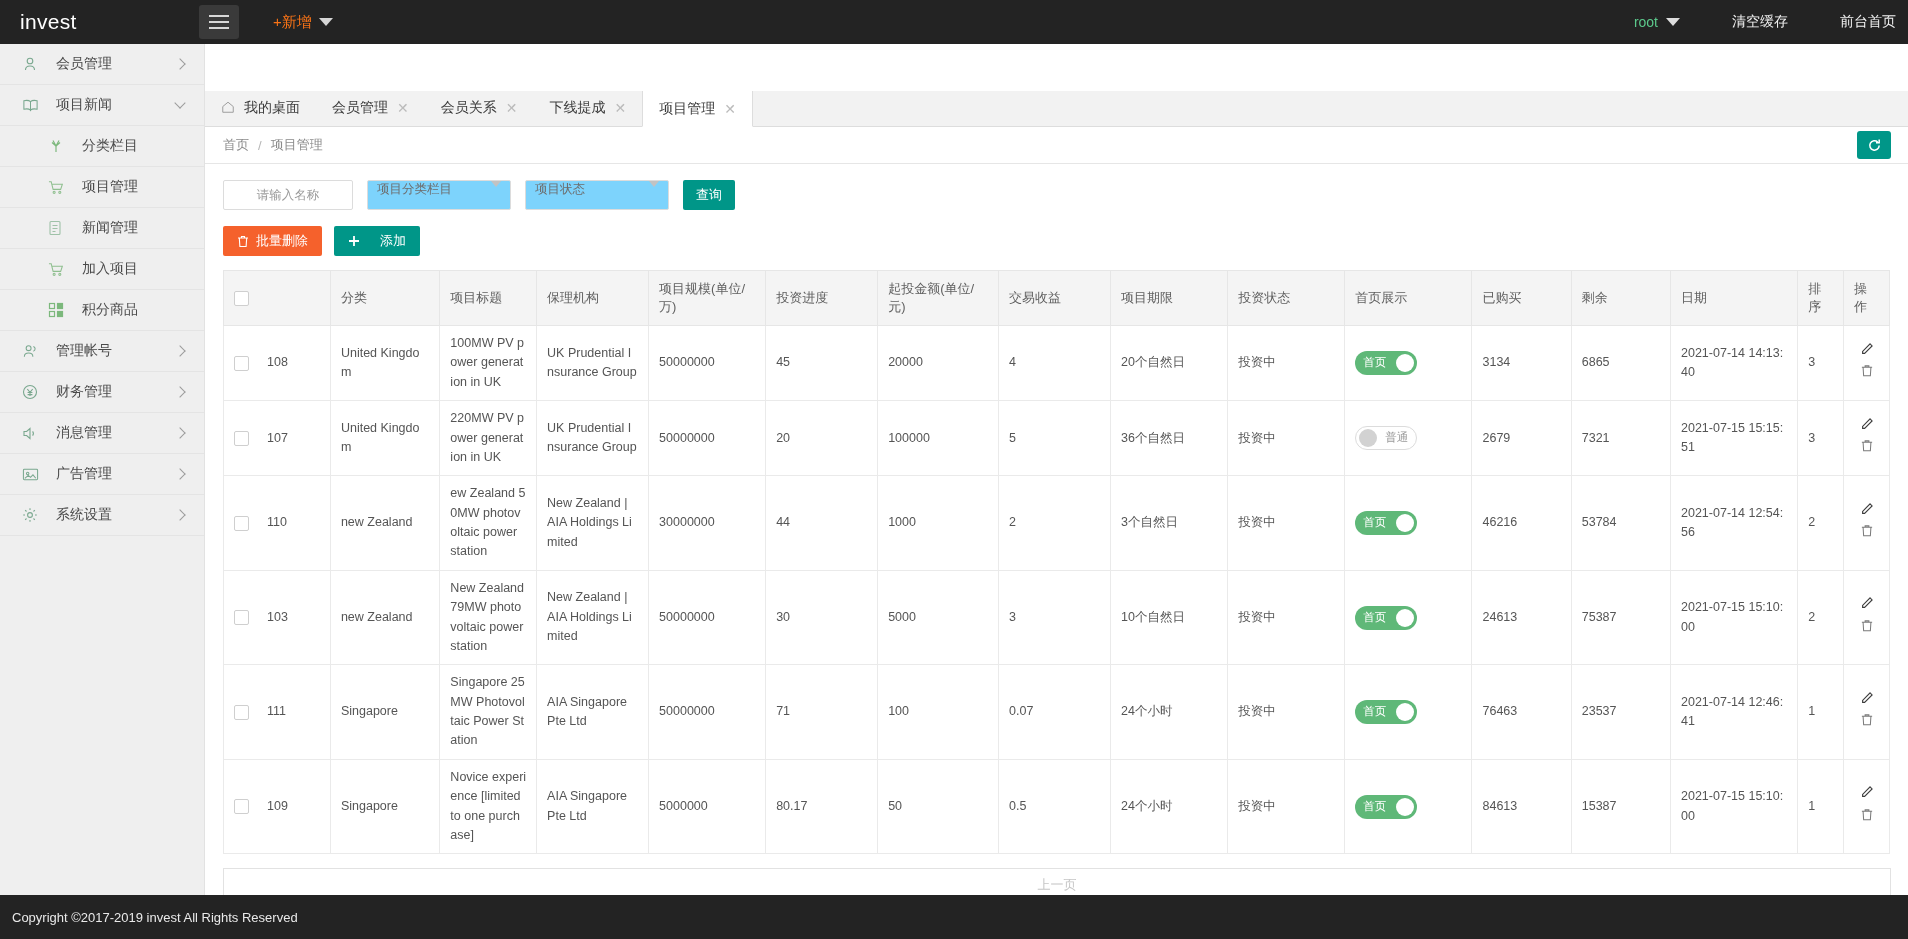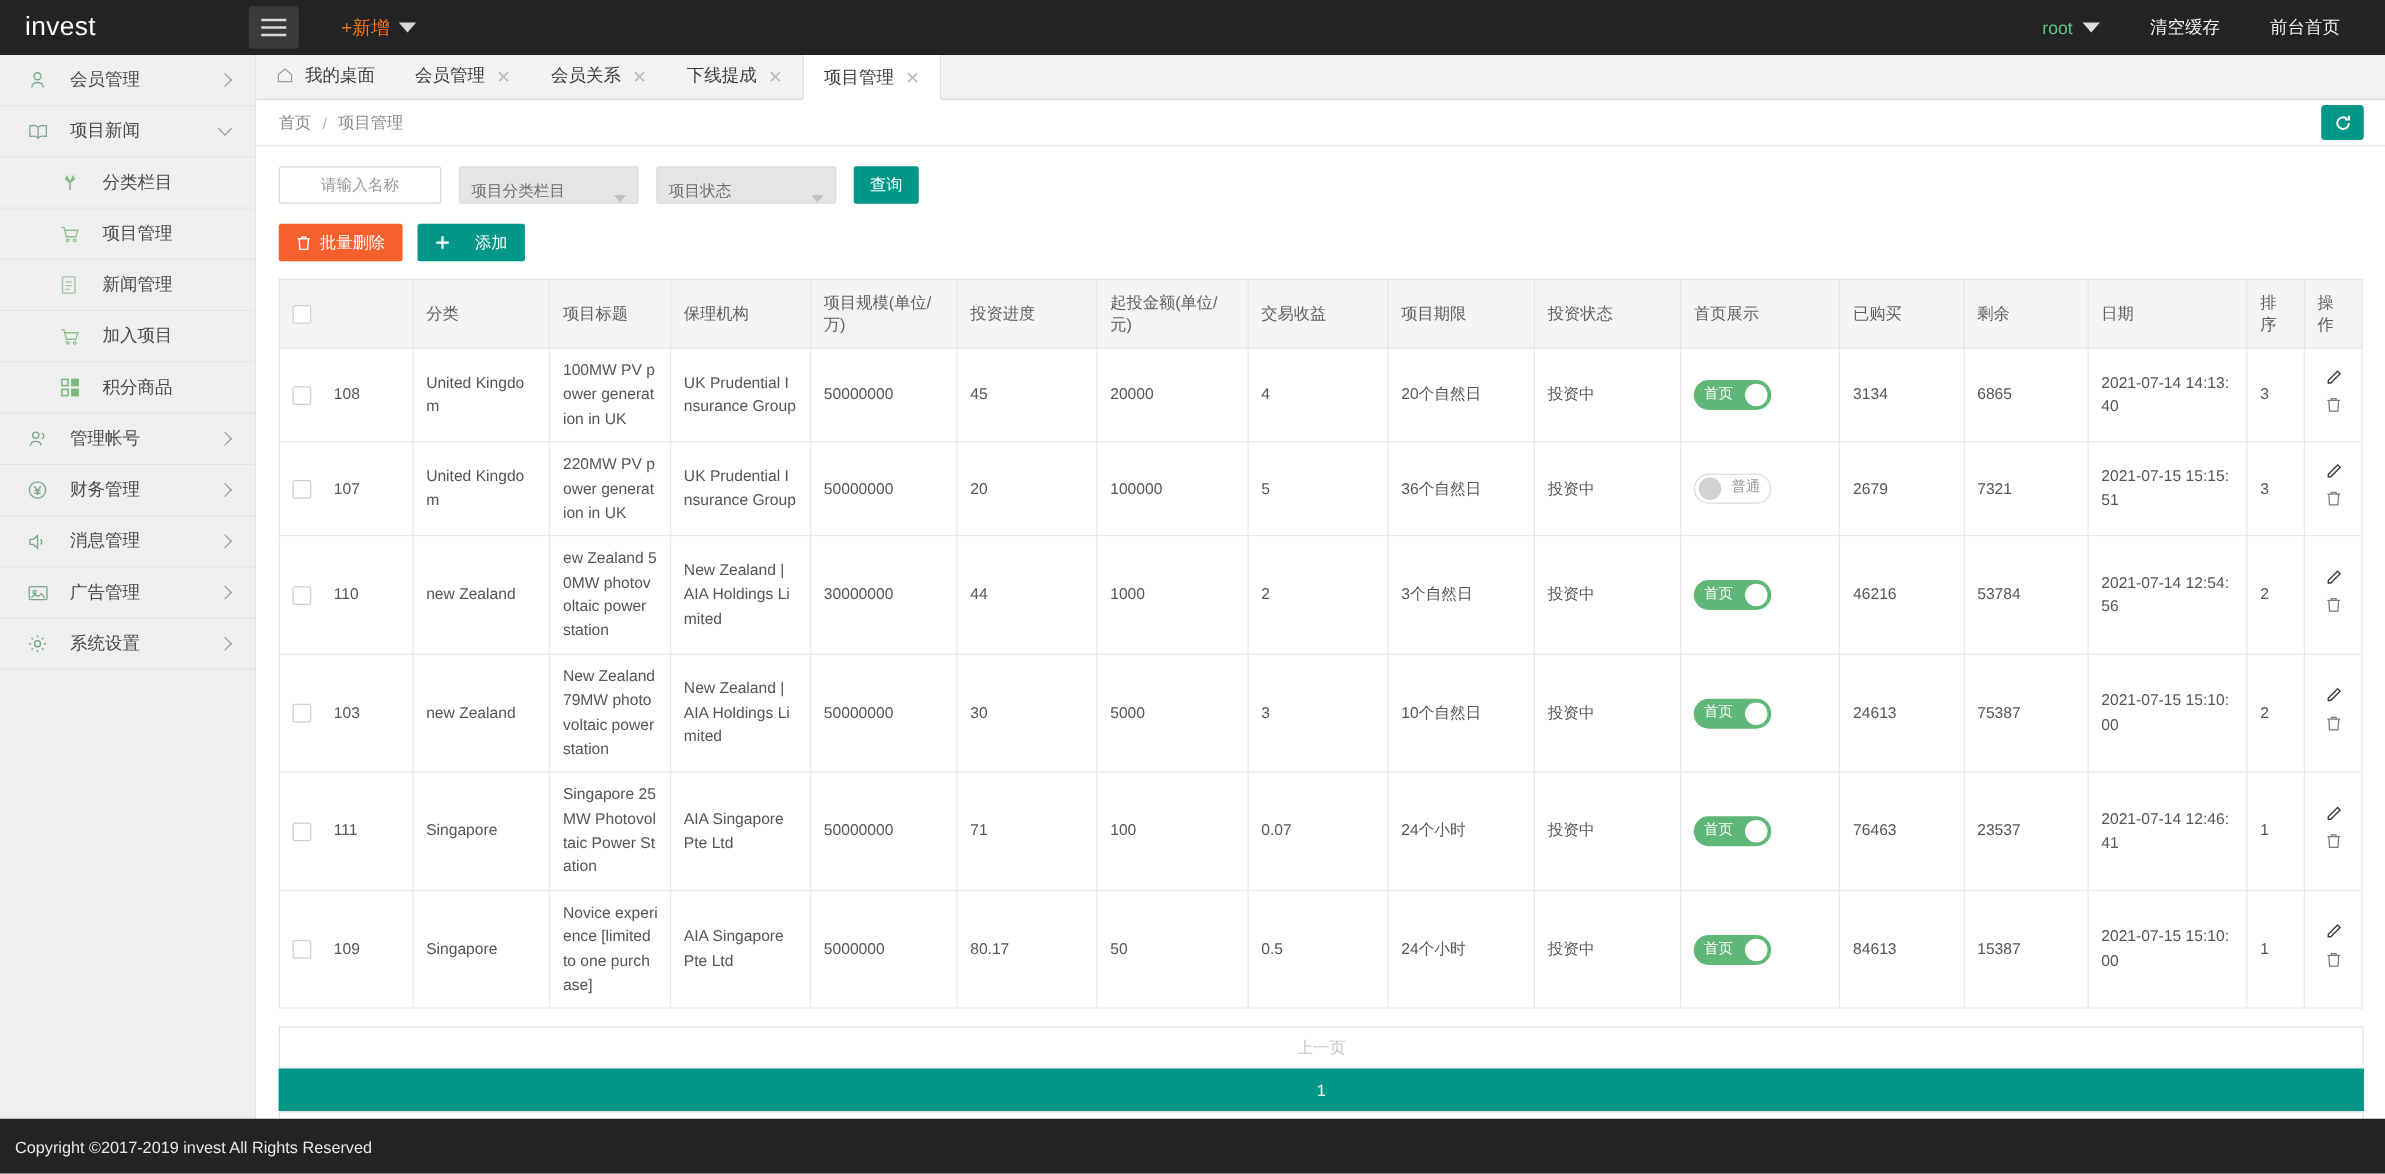--- a/index.html
+++ b/index.html
@@ -28,21 +28,21 @@
   .newbtn {
     margin-left: 34px; color: #f97316; font-size: 15px; display: flex;
     align-items: center; gap: 7px; cursor: pointer;
   }
   .caret-down {
     width: 0; height: 0; border-left: 7px solid transparent;
     border-right: 7px solid transparent; border-top: 8px solid #d6d6d6;
   }
   .topright {
     margin-left: auto; display: flex; align-items: center;
-    gap: 40px; padding-right: 36px; font-size: 14px;
+    gap: 52px; padding-right: 12px; font-size: 14px;
   }
   .topright .user { color: #5cc98c; display: flex; align-items: center; gap: 8px; cursor: pointer; }
   .topright .user .caret-down { border-top-color: #ddd; }
   .topright a { color: #f2f2f2; text-decoration: none; cursor: pointer; }
 
   
   .sidebar {
     position: absolute; top: 44px; left: 0; width: 205px; height: 851px;
     background: #efefef; border-right: 1px solid #e2e2e2;
   }
@@ -65,20 +65,21 @@
   .chev.down { transform: rotate(45deg); margin-top: -4px; }
 
   
   .main {
     position: absolute; top: 44px; left: 205px; width: 1703px; height: 851px;
     background: #fff;
   }
   .tabbar {
     height: 36px; background: #f2f2f2; display: flex; align-items: flex-end;
     border-bottom: 1px solid #ddd;
+    margin-top: 47px;
   }
   .tab {
     height: 36px; padding: 0 16px; display: flex; align-items: center; gap: 9px;
     font-size: 14px; color: #3c3c3c; cursor: pointer;
   }
   .tab.active { background: #fff; border-left: 1px solid #ddd; border-right: 1px solid #ddd; border-bottom: 1px solid #fff; margin-bottom: -1px; }
   .tab .x { color: #bbb; font-size: 14px; line-height: 1; }
   .home-ic { width: 14px; height: 14px; }
 
   .crumbbar {
@@ -99,22 +100,22 @@
   }
   .txtinput {
     width: 130px; height: 30px; border: 1px solid #dcdcdc; border-radius: 2px;
     padding: 0 9px; font-size: 12.5px; color: #9a9a9a; display: flex; align-items: center;
     background: #fff;
     justify-content: center;
   }
   .selbox {
     width: 144px; height: 30px; border: 1px solid #dcdcdc; border-radius: 2px;
     padding: 0 9px; font-size: 12.5px; color: #6d6d6d; display: flex;
-    align-items: flex-end; justify-content: space-between; margin-left: 14px;
-    background: #e5e5e5; cursor: pointer;
+    align-items: flex-start; justify-content: space-between; margin-left: 14px;
+    background: #7dd3fc; cursor: pointer;
   }
   .sel-caret {
     width: 0; height: 0; border-left: 5px solid transparent;
     border-right: 5px solid transparent; border-top: 6px solid #c2c2c2;
   }
   .qbtn {
     height: 30px; background: #009688; color: #fff; font-size: 13px;
     padding: 0 13px; display: flex; align-items: center; border-radius: 2px;
     margin-left: 14px; cursor: pointer;
   }

